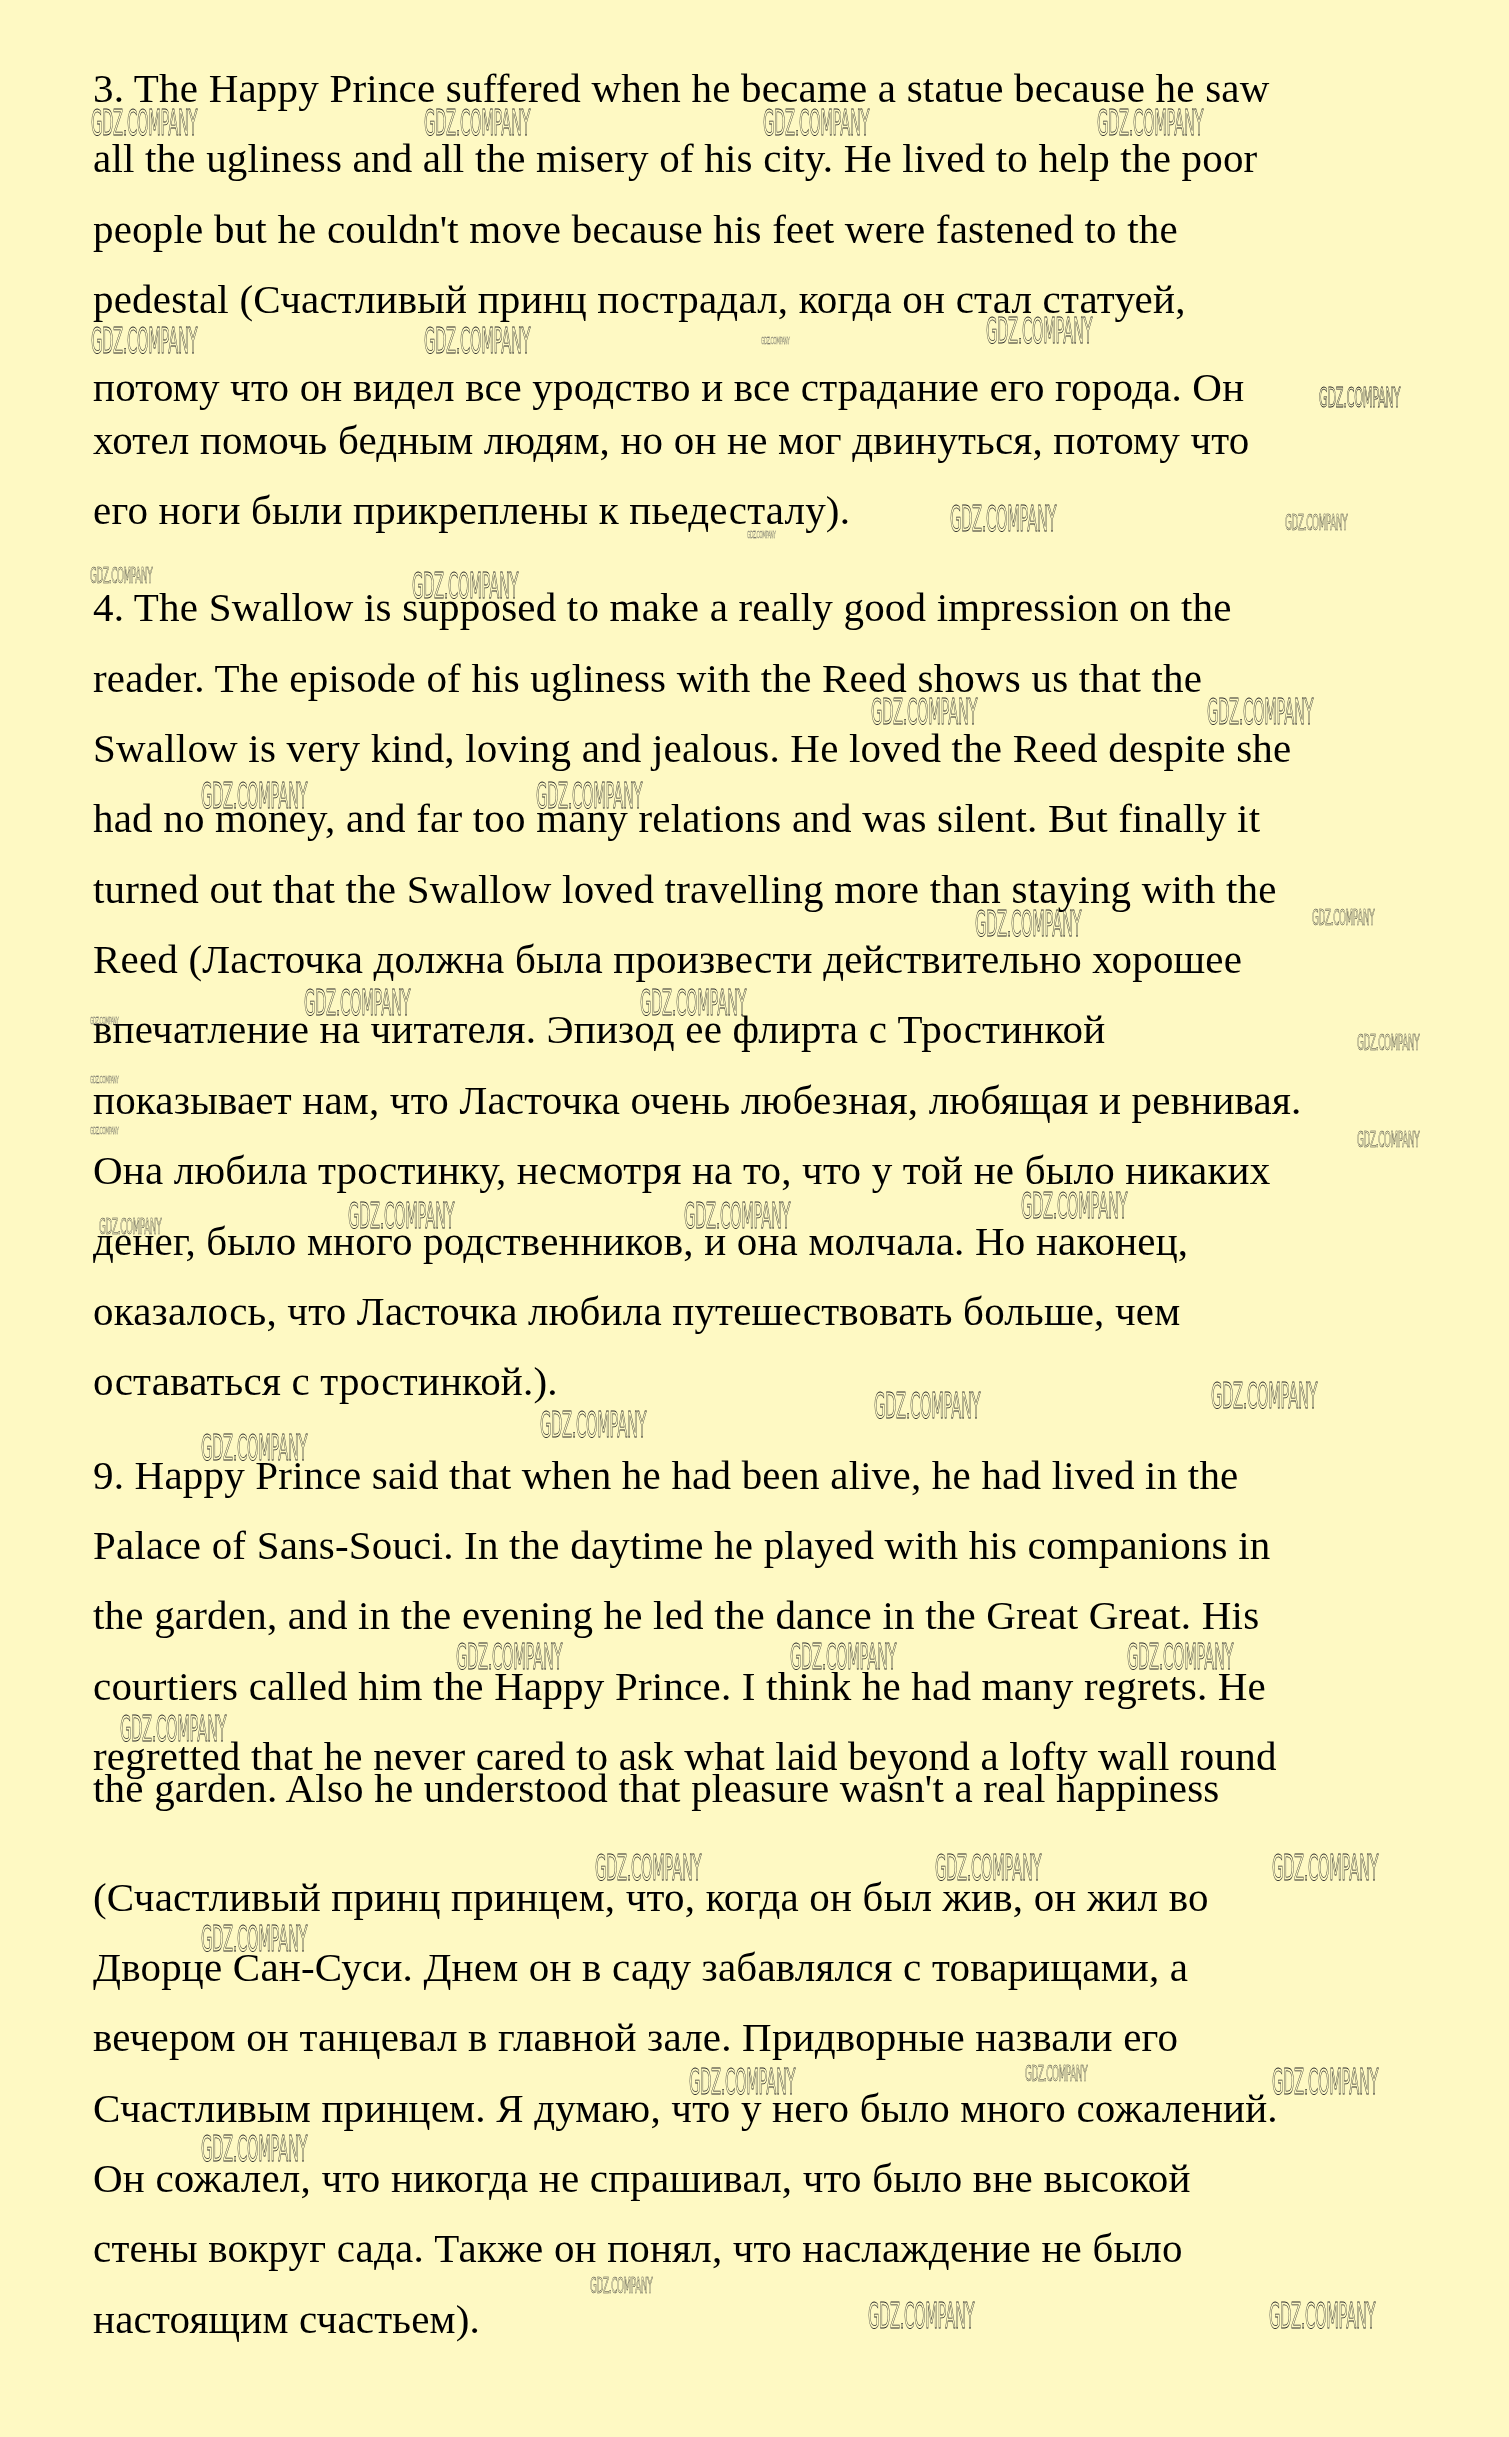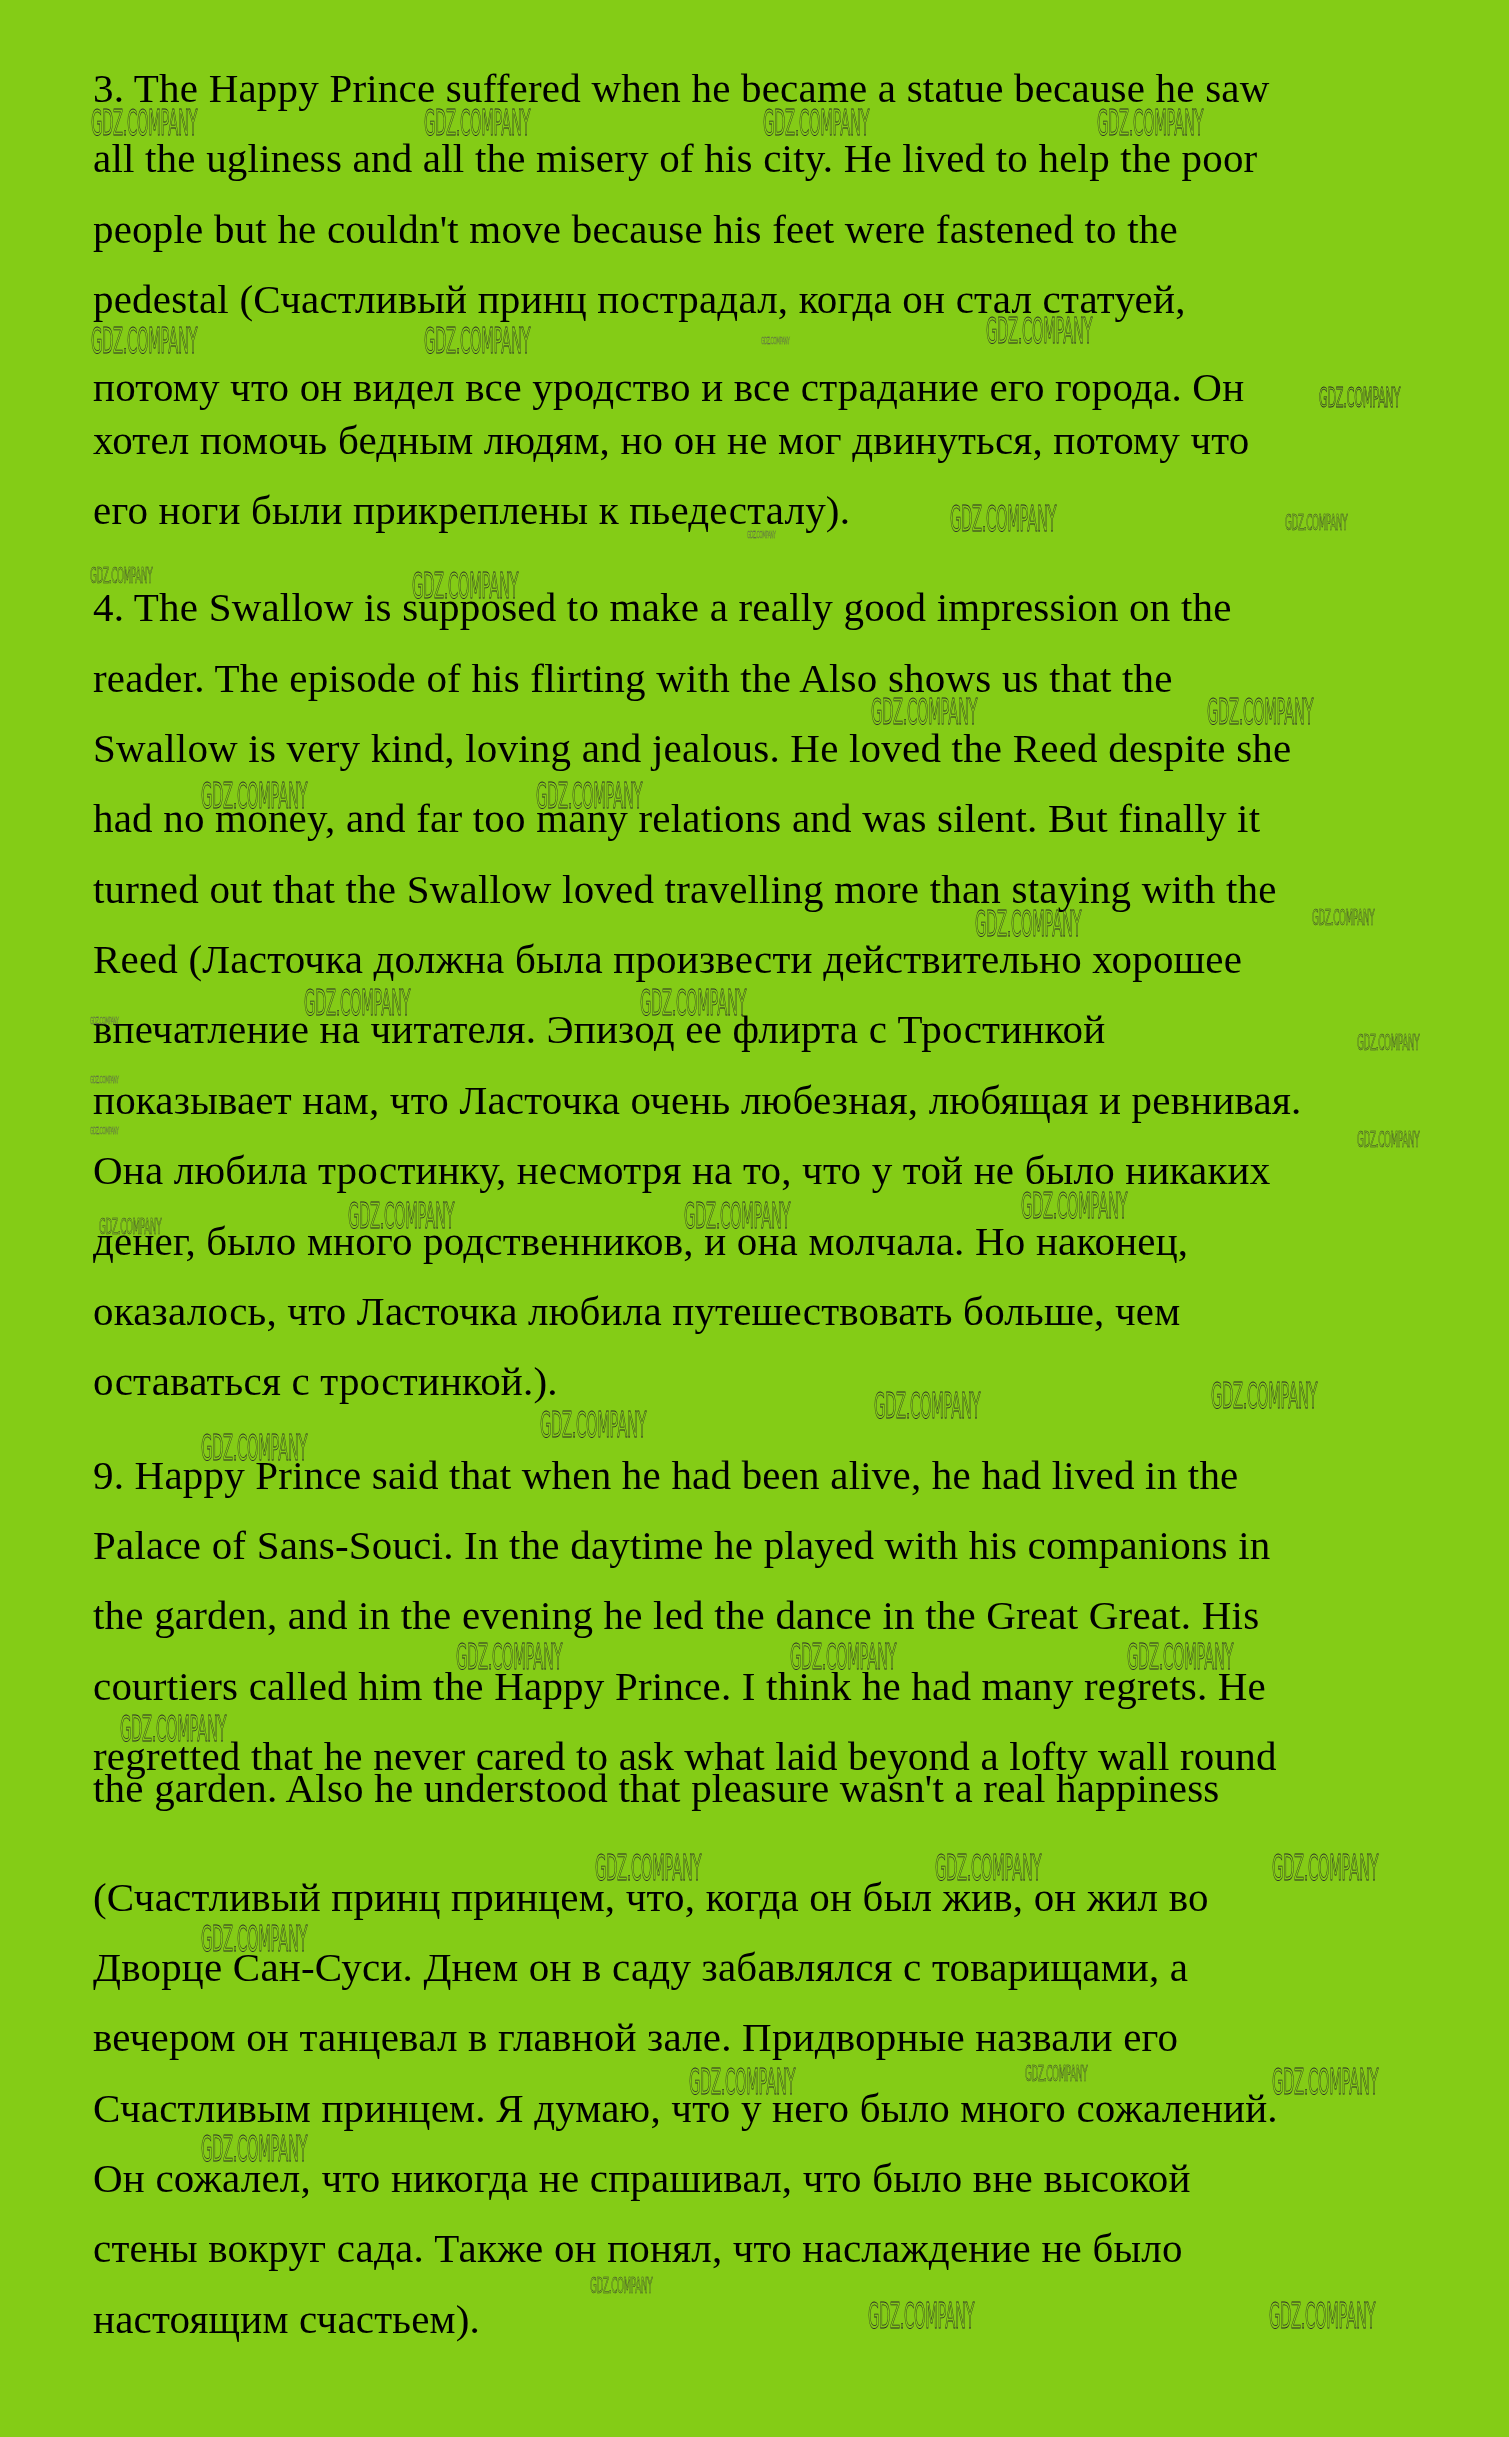--- a/index.html
+++ b/index.html
@@ -1,17 +1,17 @@
 <!DOCTYPE html>
 <html style="font-size:12.8px"><head>
 <meta charset="utf-8">
 <style>
   html, body { margin: 0; padding: 0; background: #ffffff; }
   body { width: 1509px; height: 2438px; position: relative; overflow: hidden; }
-  .page { position: absolute; left: 0; top: 0; width: 1509px; height: 2438px; background: #84cc16; }
+  .page { position: absolute; left: 0; top: 0; width: 1509px; height: 2438px; background: #fef9c3; }
   .line {
     position: absolute;
     left: 93px;
     font-family: "Liberation Serif", "DejaVu Serif", serif;
     font-size: 41px;
     line-height: 48px;
     color: #000000;
     white-space: nowrap;
     letter-spacing: 0.2px;
   }
@@ -41,21 +41,21 @@
     <div class="line" style="top:134px">all the ugliness and all the misery of his city. He lived to help the poor</div>
     <div class="line" style="top:205px">people but he couldn't move because his feet were fastened to the</div>
     <div class="line" style="top:275px">pedestal (Счастливый принц пострадал, когда он стал статуей,</div>
     <div class="line" style="top:363px">потому что он видел все уродство и все страдание его города. Он</div>
     <div class="line" style="top:416px">хотел помочь бедным людям, но он не мог двинуться, потому что</div>
     <div class="line" style="top:486px">его ноги были прикреплены к пьедесталу).</div>
   </div>
 
   <div>
     <div class="line" style="top:583px">4. The Swallow is supposed to make a really good impression on the</div>
-    <div class="line" style="top:654px">reader. The episode of his flirting with the Also shows us that the</div>
+    <div class="line" style="top:654px">reader. The episode of his ugliness with the Reed shows us that the</div>
     <div class="line" style="top:724px">Swallow is very kind, loving and jealous. He loved the Reed despite she</div>
     <div class="line" style="top:794px">had no money, and far too many relations and was silent. But finally it</div>
     <div class="line" style="top:865px">turned out that the Swallow loved travelling more than staying with the</div>
     <div class="line" style="top:935px">Reed (Ласточка должна была произвести действительно хорошее</div>
     <div class="line" style="top:1005px">впечатление на читателя. Эпизод ее флирта с Тростинкой</div>
     <div class="line" style="top:1076px">показывает нам, что Ласточка очень любезная, любящая и ревнивая.</div>
     <div class="line" style="top:1146px">Она любила тростинку, несмотря на то, что у той не было никаких</div>
     <div class="line" style="top:1217px">денег, было много родственников, и она молчала. Но наконец,</div>
     <div class="line" style="top:1287px">оказалось, что Ласточка любила путешествовать больше, чем</div>
     <div class="line" style="top:1357px">оставаться с тростинкой.).</div>

